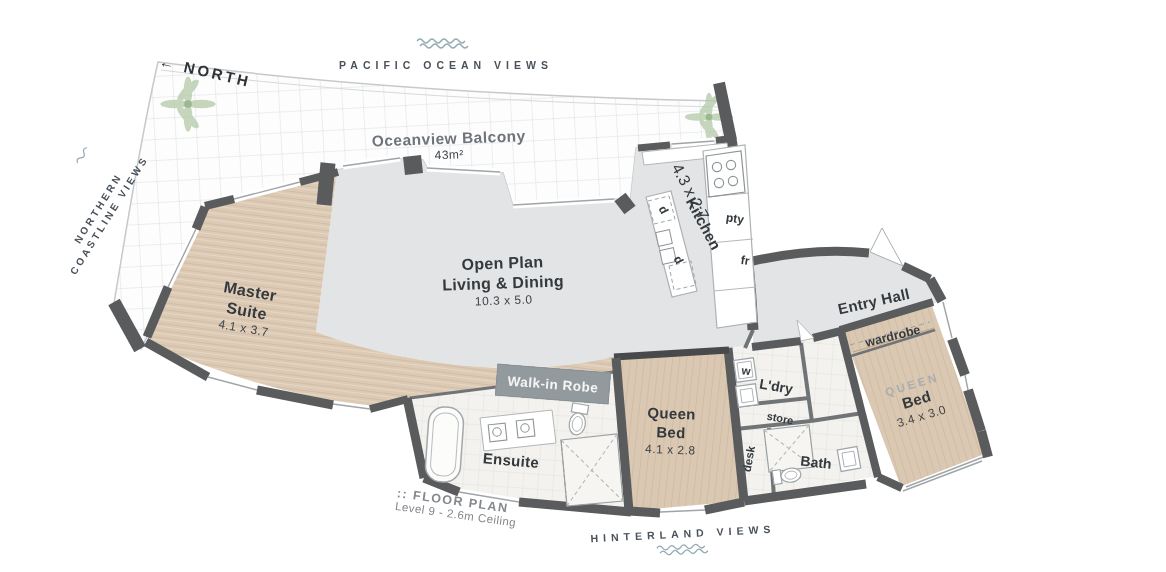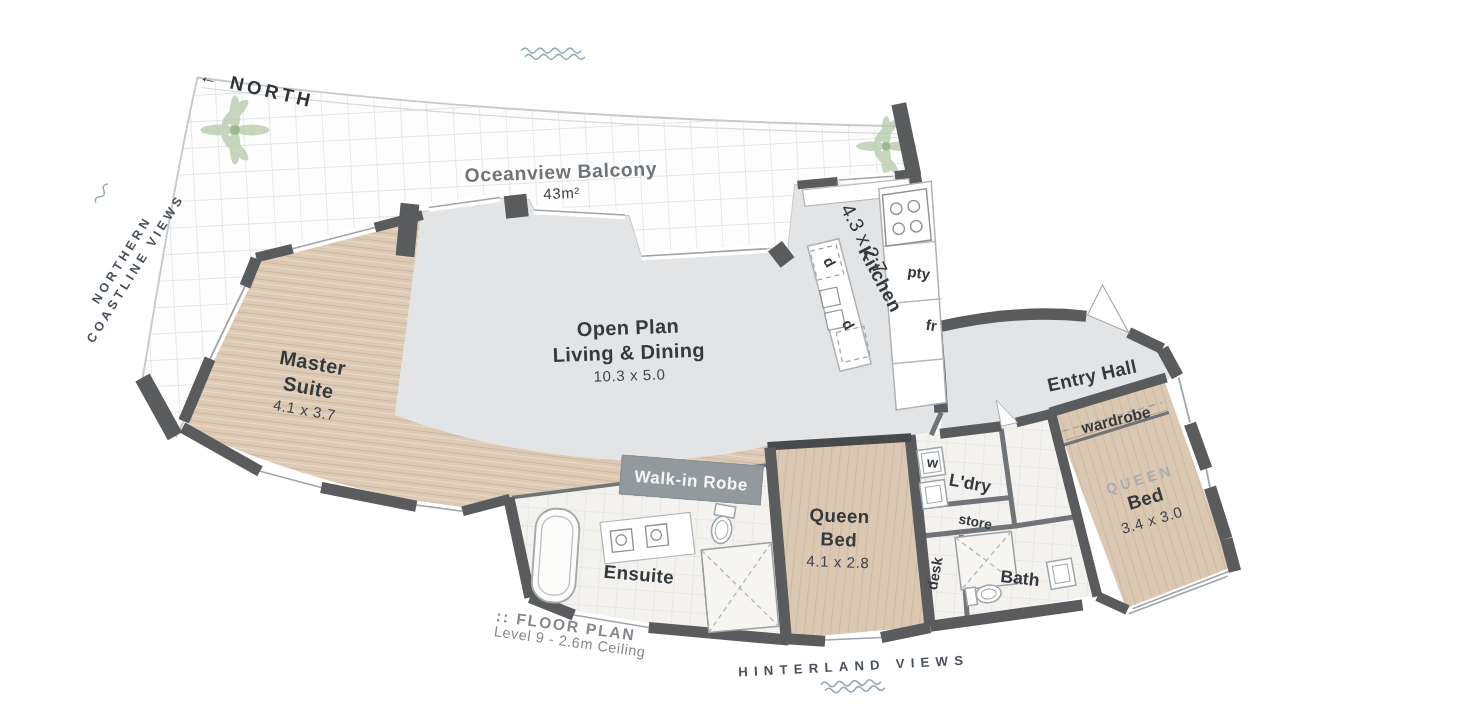--- a/index.html
+++ b/index.html
@@ -254,20 +254,21 @@
 </div>
 
 <div class="wave" style="left:443px;top:46px;">
   <svg width="56" height="14" viewBox="0 0 56 14">
         <g stroke="#93a9b4" fill="none" stroke-width="1.3">
     <path d="M2,4 Q5,0 8,4 T14,4 T20,4 T26,4 T32,4 T38,4 T44,4 T50,4"></path>
     <path d="M5,9 Q8,5 11,9 T17,9 T23,9 T29,9 T35,9 T41,9 T47,9 T53,9"></path>
   </g>
       </svg>
 </div>
+<div class="lbl views-text" style="left:446px;top:66px;">PACIFIC OCEAN VIEWS</div>
 
 <div class="wave" style="left:82px;top:154px;transform:translate(-50%,-50%) rotate(-58deg);">
   <svg width="22" height="8" viewBox="0 0 22 8">
         <path d="M1,4 Q4,0 7,4 T13,4 T19,4" stroke="#93a9b4" fill="none" stroke-width="1.2"></path>
       </svg>
 </div>
 <div class="lbl views-text" style="left:104px;top:212px;transform:translate(-50%,-50%) rotate(-58deg);font-size:10px;letter-spacing:3px;">
   <div>NORTHERN</div>
   <div>COASTLINE VIEWS</div>
 </div>

